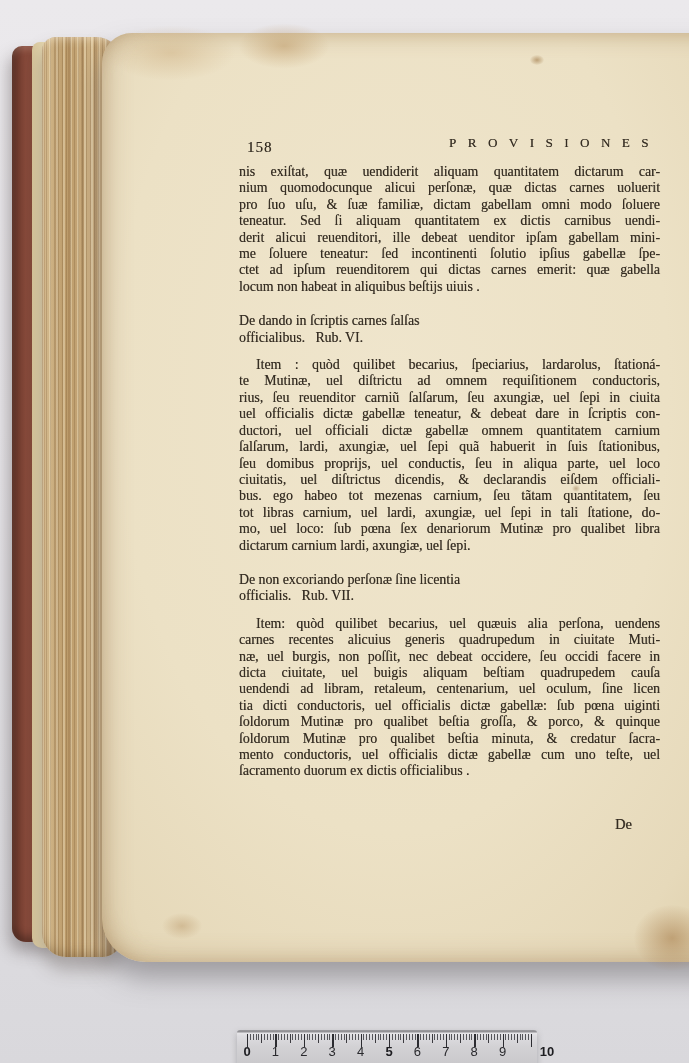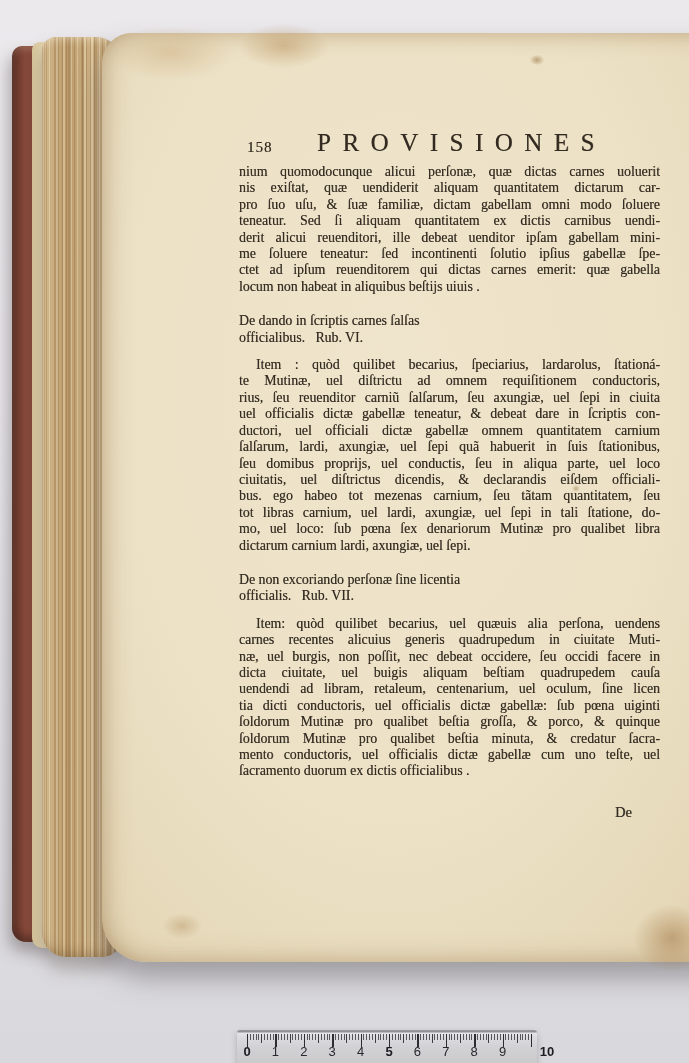--- a/index.html
+++ b/index.html
@@ -58,29 +58,29 @@
 
   
   .text-block{
     position:absolute;left:137px;top:100px;width:421px;
     color:#332b21;font-size:13.8px;line-height:16.4px;
     text-shadow:0.3px 0 0 rgba(51,43,33,.55);
   }
   .header-row{position:relative;height:31px;}
   .page-number{position:absolute;left:8px;top:6px;font-size:15px;letter-spacing:1px;}
   .running-title{
-    text-align:left;padding-left:78px;font-size:25px;letter-spacing:11.5px;
+    text-align:right;padding-left:78px;font-size:13px;letter-spacing:11.5px;
     white-space:nowrap;padding-top:2px;
   }
   .para .line{text-align:justify;text-align-last:justify;}
   .para .line:last-child{text-align-last:left;}
   .para.indent-first .line:first-child{padding-left:17px;}
   .heading{text-align:center;margin:18px 0 11px;}
   .heading .hline{text-align:left;}
-  .catchword-row{text-align:right;padding-right:28px;margin-top:24px;font-size:14.5px;}
+  .catchword-row{text-align:right;padding-right:28px;margin-top:36px;font-size:14.5px;}
 
   
   .ruler{
     position:absolute;left:237px;top:1030px;width:300px;height:40px;
     border-radius:3px;
     background:linear-gradient(180deg,#9a999d 0px,#8f8e92 2px,#e6e5e8 3px,#dddce0 6px,#d3d2d5 16px,#c7c6c9 40px);
     box-shadow:0 3px 6px rgba(90,88,92,.35);
   }
   .ticks{position:absolute;left:10px;width:286px;background-repeat:repeat-x;}
   .ticks.mm{top:4px;height:6px;background-image:repeating-linear-gradient(90deg,#55555a 0 1px,transparent 1px 2.84px);}
@@ -112,22 +112,22 @@
     <div class="stain s5"></div>
     <div class="stain s6"></div>
 
     <div class="text-block">
       <div class="header-row">
         <span class="page-number">158</span>
         <div class="running-title">PROVISIONES</div>
       </div>
 
       <div class="para">
+          <div class="line">nis exiſtat, quæ uendiderit aliquam quantitatem dictarum car-</div>
           <div class="line">nium quomodocunque alicui perſonæ, quæ dictas carnes uoluerit</div>
-          <div class="line">nis exiſtat, quæ uendiderit aliquam quantitatem dictarum car-</div>
           <div class="line">pro ſuo uſu, &amp; ſuæ familiæ, dictam gabellam omni modo ſoluere</div>
           <div class="line">teneatur.  Sed ſi aliquam quantitatem ex dictis carnibus uendi-</div>
           <div class="line">derit alicui reuenditori, ille debeat uenditor ipſam gabellam mini-</div>
           <div class="line">me ſoluere teneatur: ſed incontinenti ſolutio ipſius gabellæ ſpe-</div>
           <div class="line">ctet ad ipſum reuenditorem qui dictas carnes emerit: quæ gabella</div>
           <div class="line">locum non habeat in aliquibus beſtijs uiuis .</div>
         </div>
 
       <div class="heading">
           <div class="hline">De dando in ſcriptis carnes ſalſas</div>

